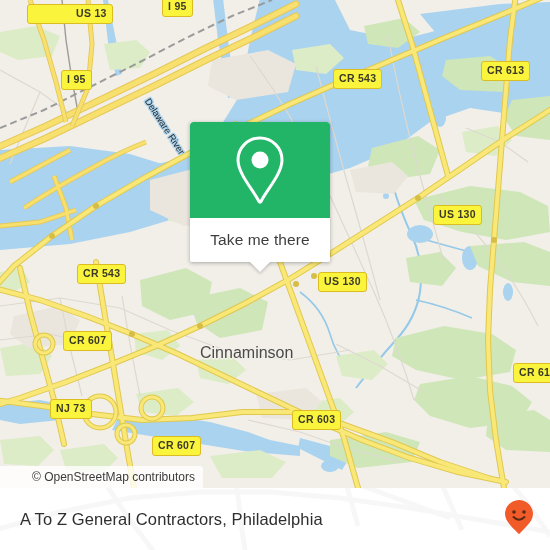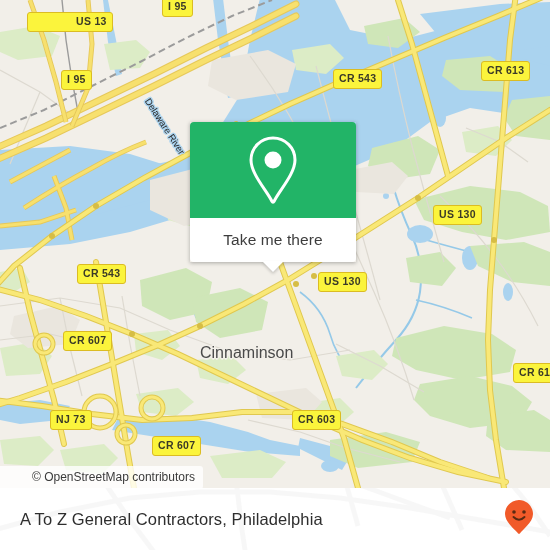--- a/index.html
+++ b/index.html
@@ -61,21 +61,21 @@
     transform-origin: left top;
     text-shadow:
       1.4px 0 #aad3ef, -1.4px 0 #aad3ef, 0 1.4px #aad3ef, 0 -1.4px #aad3ef,
       1px 1px #aad3ef, -1px -1px #aad3ef, 1px -1px #aad3ef, -1px 1px #aad3ef;
   }
 
   
   #popup {
     position: absolute;
     left: 190px; top: 122px;
-    width: 166px;
+    width: 140px;
     border-radius: 0;
     box-shadow: 0 1px 4px rgba(0,0,0,.30);
     overflow: visible;
     z-index: 40;
   }
   #popup-top {
     height: 96px;
     background: #22b467;
     border-radius: 4px 4px 0 0;
     display: flex;
@@ -381,32 +381,32 @@
           <circle cx="96" cy="206" r="3"></circle>
           <circle cx="494" cy="240" r="3"></circle>
         </g>
       </g>
     </svg>
 
     <div class="water-label" style="left:152px; top:96px; transform: rotate(57deg);">Delaware River</div>
 
     <div class="place-label" style="left:200px; top:344px;">Cinnaminson</div>
 
-    <div class="shield" style="left:27px; top:12px;padding-left:48px;">US 13</div>
+    <div class="shield" style="left:27px; top:4px;padding-left:48px;">US 13</div>
     <div class="shield" style="left:162px; top:-3px;">I 95</div>
     <div class="shield" style="left:61px; top:70px;">I 95</div>
     <div class="shield" style="left:333px; top:69px;">CR 543</div>
     <div class="shield" style="left:481px; top:61px;">CR 613</div>
     <div class="shield" style="left:433px; top:205px;">US 130</div>
     <div class="shield" style="left:318px; top:272px;">US 130</div>
     <div class="shield" style="left:77px; top:264px;">CR 543</div>
     <div class="shield" style="left:63px; top:331px;">CR 607</div>
     <div class="shield" style="left:513px; top:363px;">CR 613</div>
     <div class="shield" style="left:292px; top:410px;">CR 603</div>
-    <div class="shield" style="left:50px; top:410px;">NJ 73</div>
+    <div class="shield" style="left:50px; top:399px;">NJ 73</div>
     <div class="shield" style="left:152px; top:436px;">CR 607</div>
 
     <div id="popup">
       <div id="popup-top">
         <span>
           <svg width="60" height="74" viewBox="0 0 60 74" aria-hidden="true">
             <path d="M30 5 C17.8 5 8 14.8 8 27 C8 41 24 58 29 68.5 C29.4 69.4 30.6 69.4 31 68.5
                      C36 58 52 41 52 27 C52 14.8 42.2 5 30 5 Z" fill="none" stroke="#ffffff" stroke-width="3"></path>
             <circle cx="30" cy="27" r="8.5" fill="#ffffff"></circle>
           </svg>

